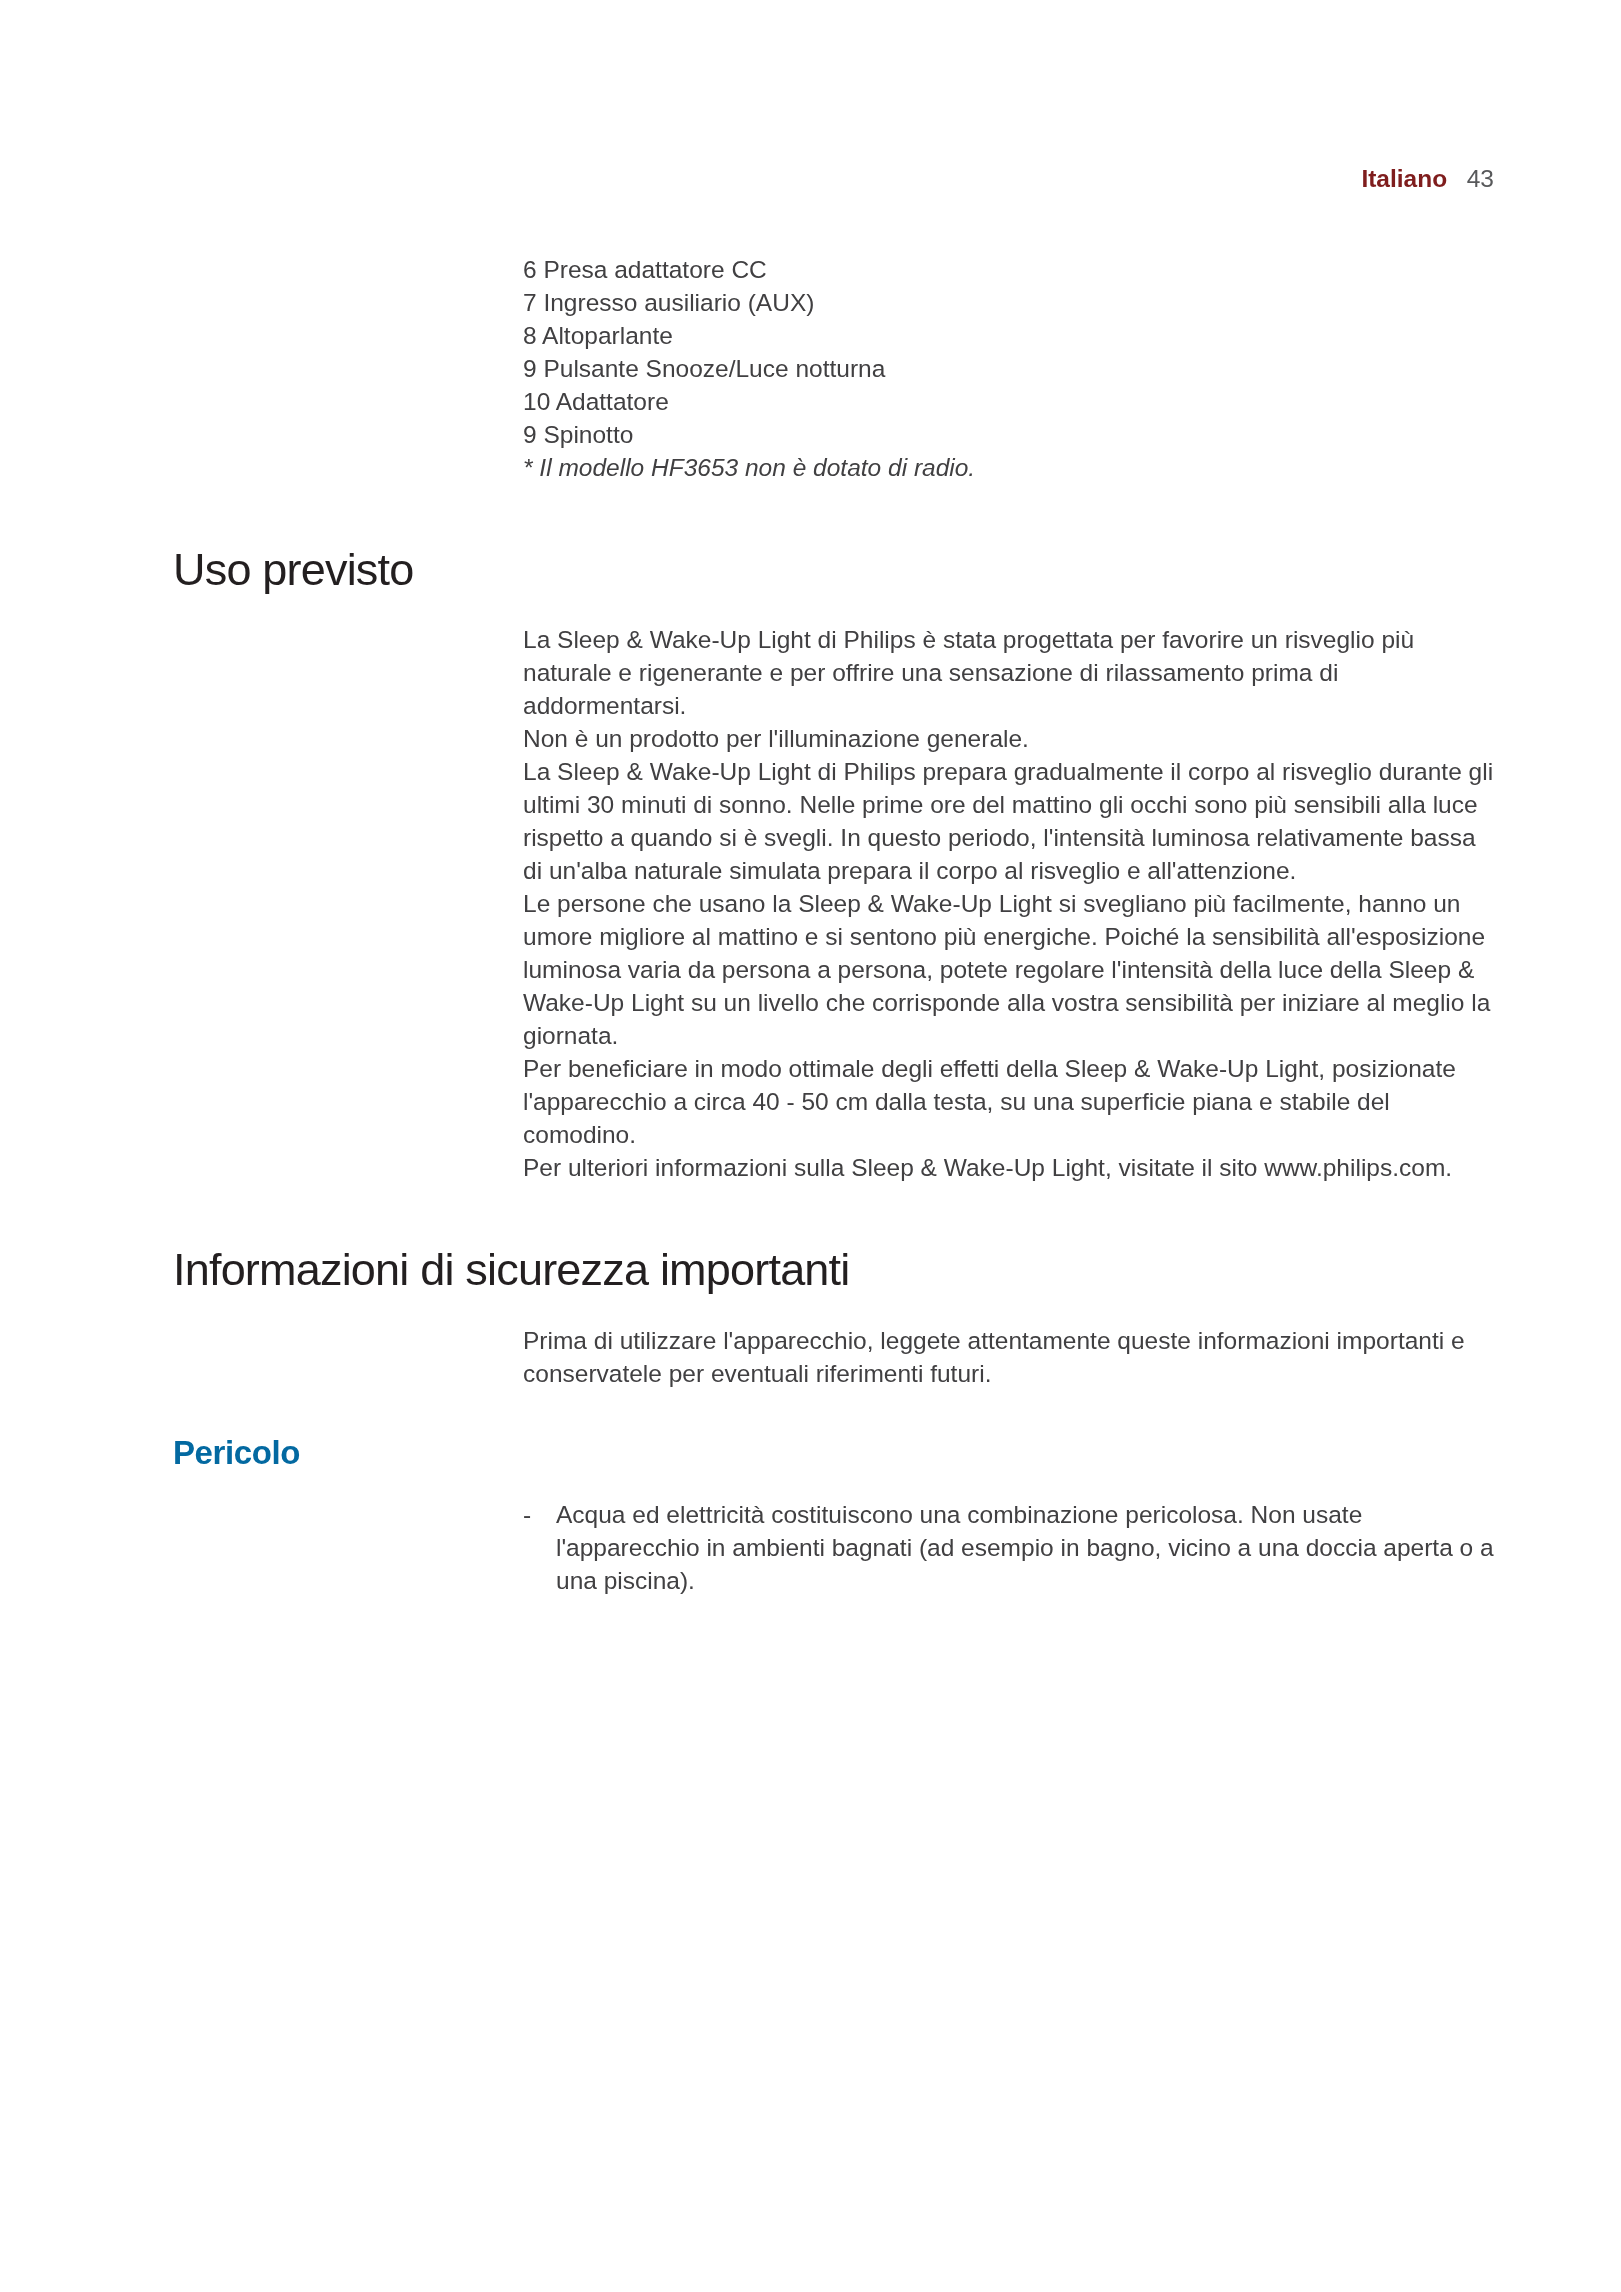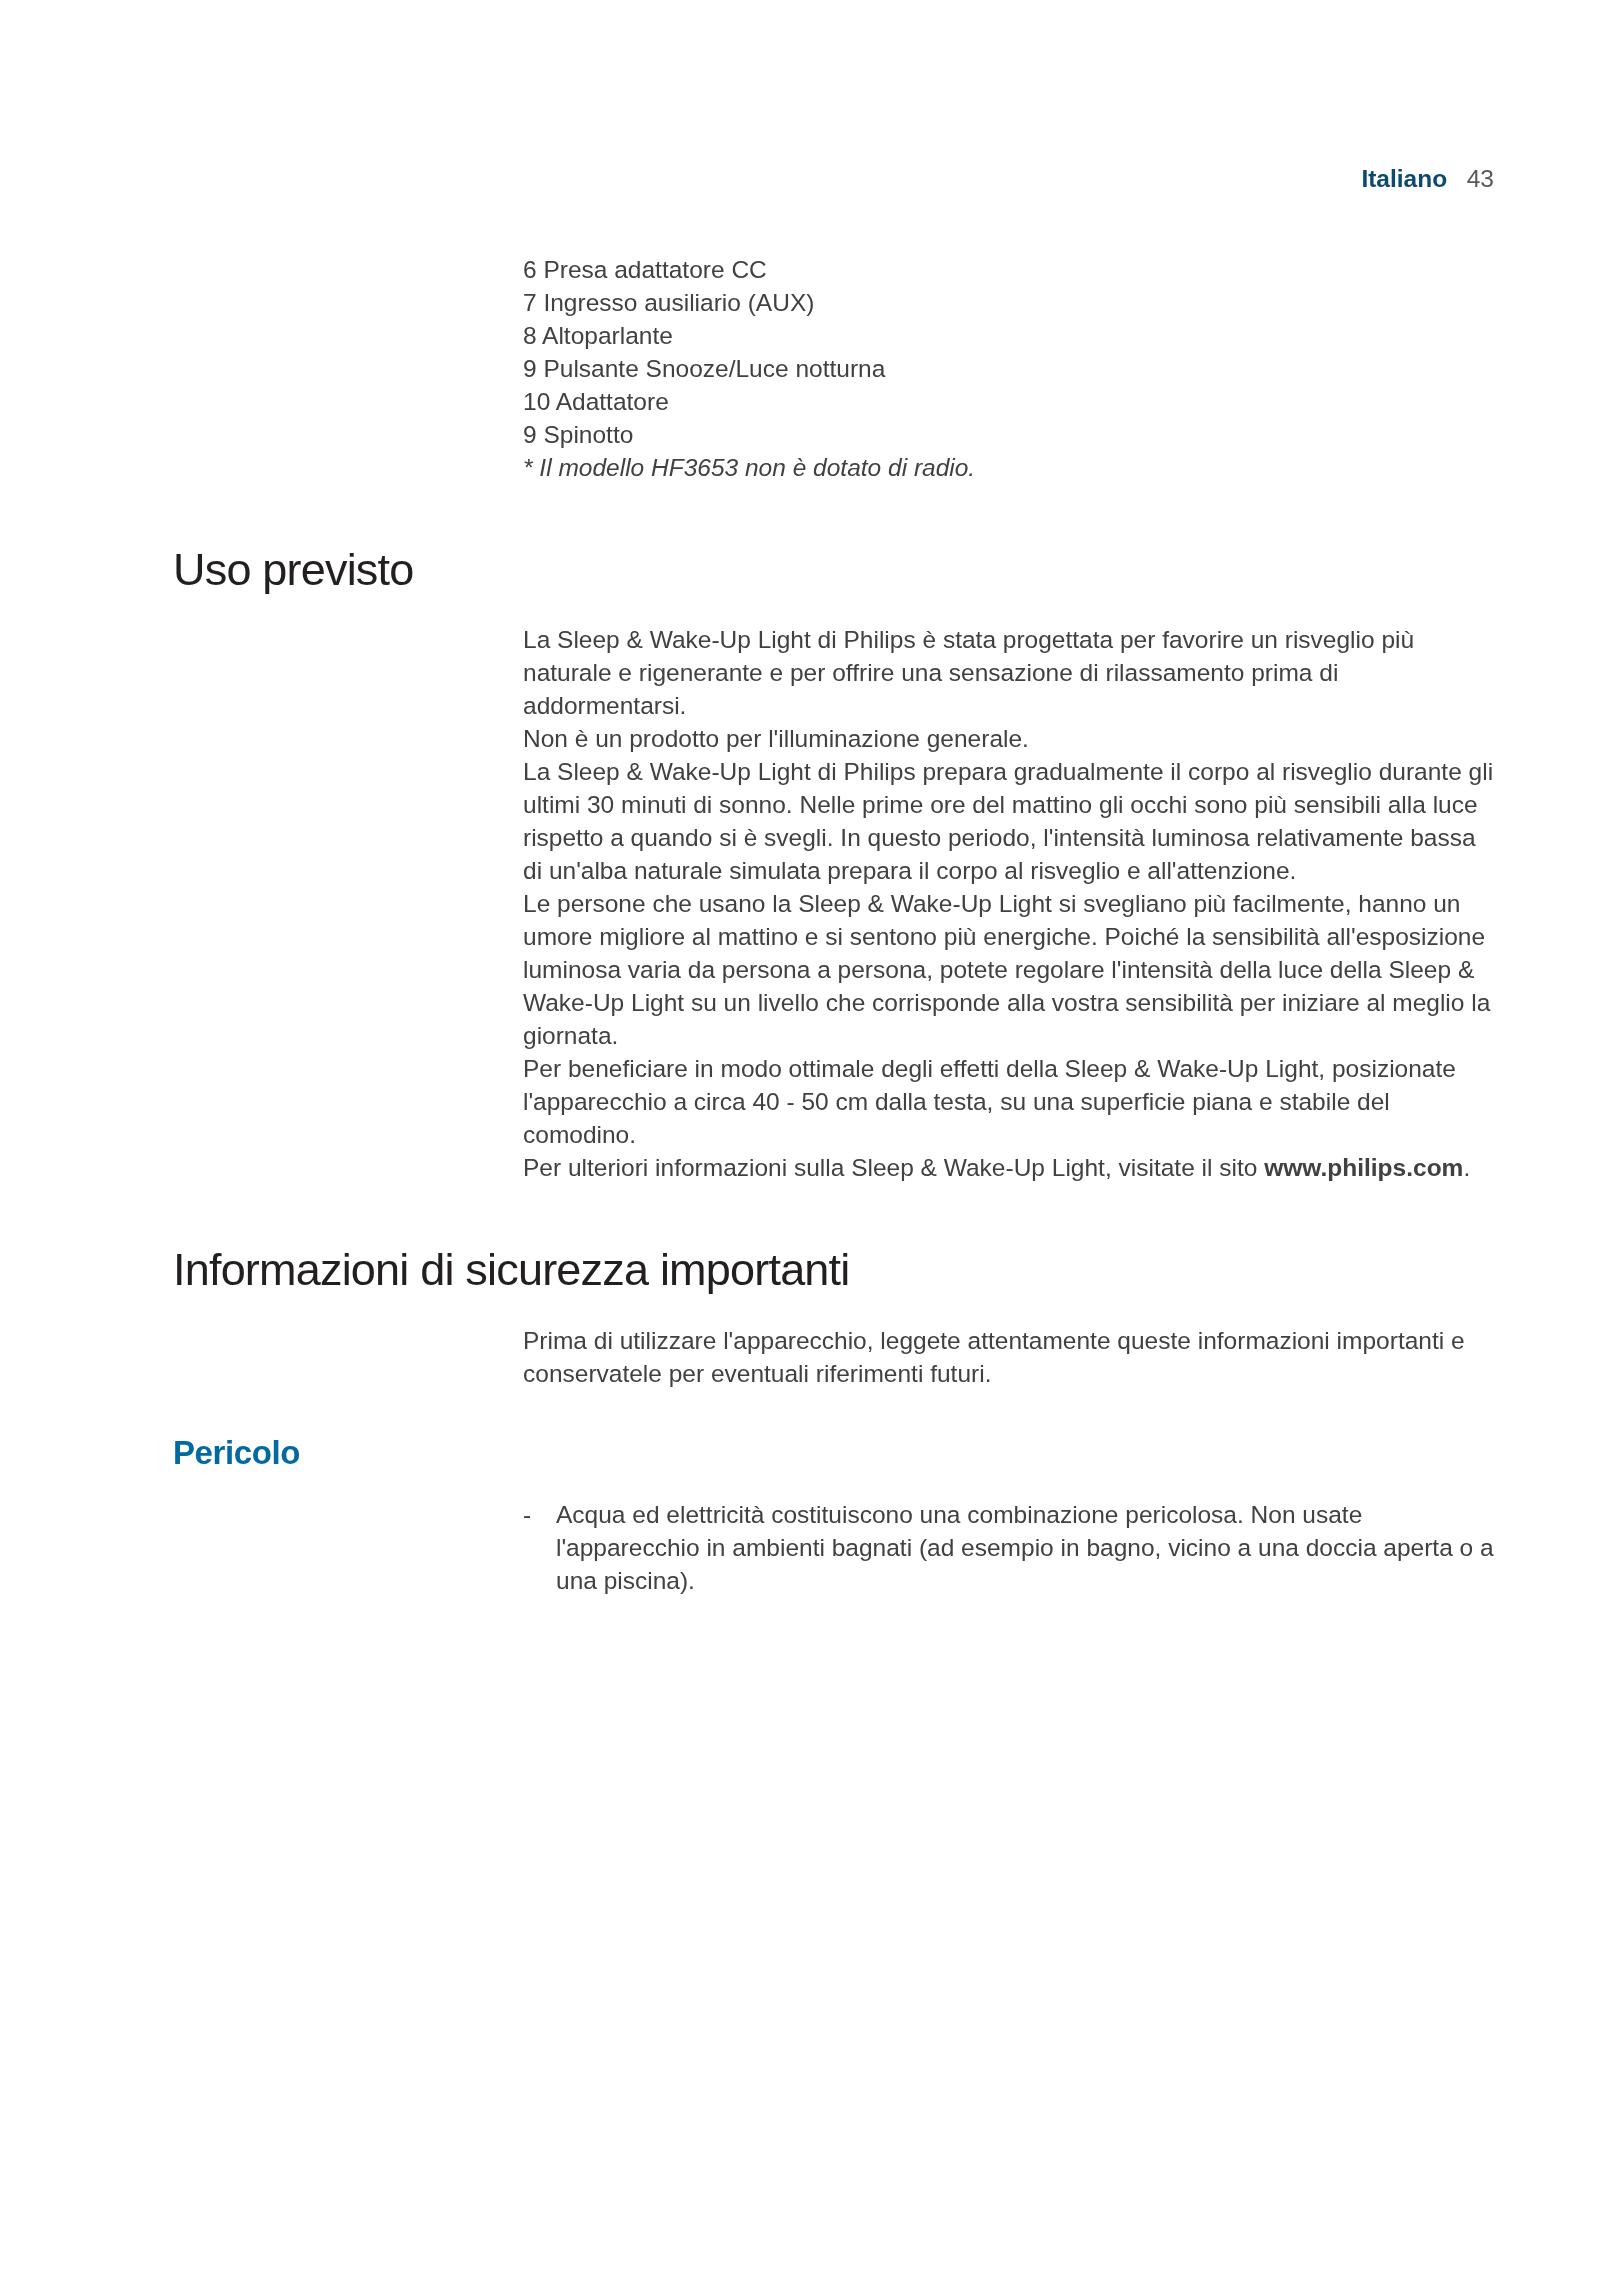--- a/index.html
+++ b/index.html
@@ -19,21 +19,21 @@
     overflow: hidden;
   }
   .header {
     text-align: right;
     font-size: 24.5px;
     line-height: 1;
     margin: 0 0 61px 0;
   }
   .header .lang {
     font-weight: bold;
-    color: #0c4a6e;
+    color: #7f1d1d;
     margin-right: 19.6px;
   }
   .header .pagenum {
     font-weight: normal;
     color: #58595b;
   }
   .body-col {
     margin-left: 350px;
     font-size: 24.5px;
     line-height: 33px;
@@ -70,21 +70,21 @@
     align-items: flex-start;
   }
   .bullet-item .dash {
     flex: none;
     width: 33px;
   }
   .bullet-item .bullet-text {
     flex: 1;
   }
   strong.inline-bold {
-    font-weight: bold;
+    font-weight: normal;
     color: #414042;
     margin-top: 8px;
   }
 </style>
 </head>
 <body>
 
 <div class="page">
 
   <div class="header">

